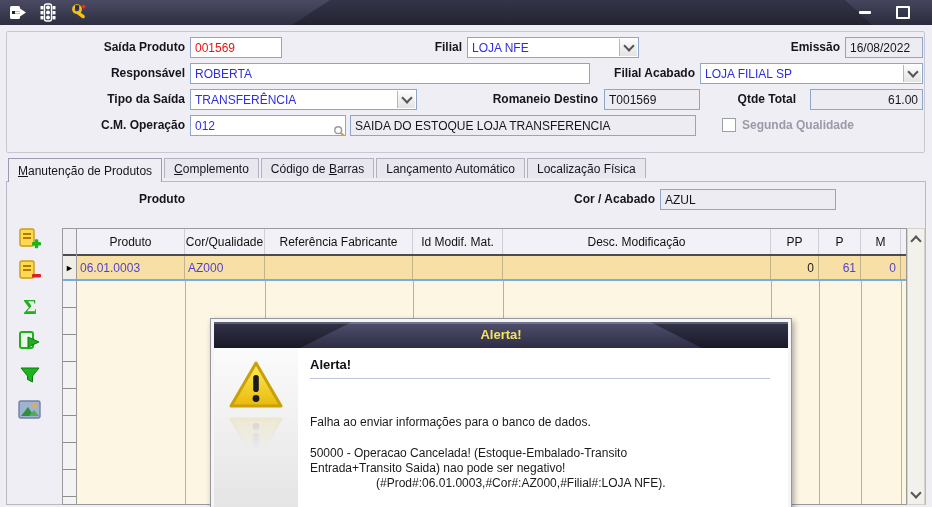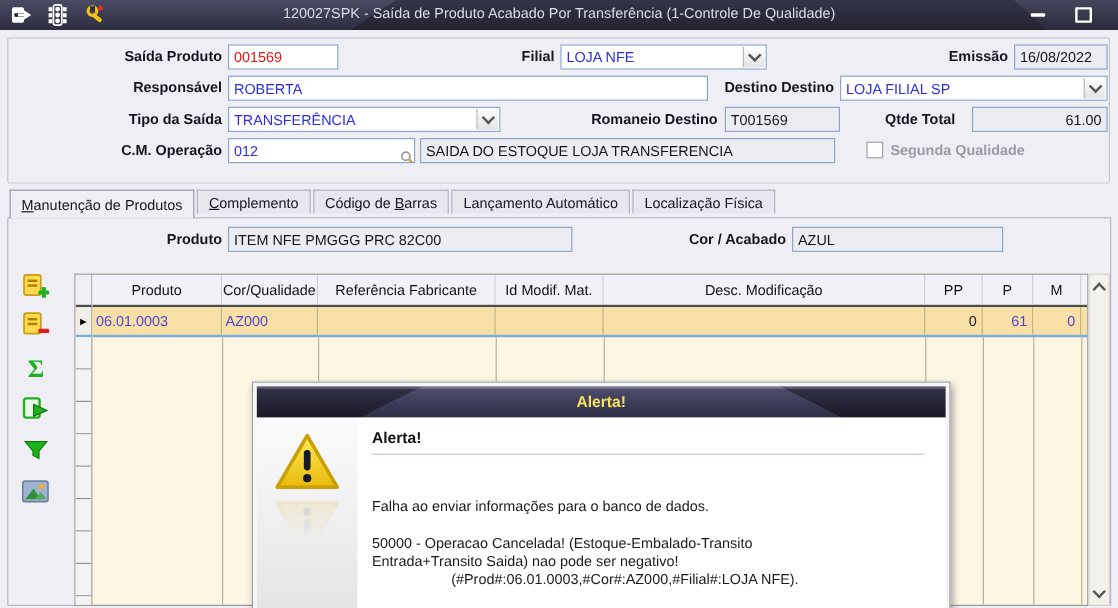--- a/index.html
+++ b/index.html
@@ -127,21 +127,20 @@
       </svg>
     </div>
     <div class="tb-ico" style="left:70px">
       <svg width="20" height="19" viewBox="0 0 20 19">
         <circle cx="7" cy="6.2" r="3.6" fill="none" stroke="#f0c419" stroke-width="2.6"></circle>
         <rect x="5" y="2.2" width="4.2" height="4" fill="#2f2f42"></rect>
         <rect x="8" y="7.5" width="9.5" height="3.4" rx="1.6" transform="rotate(38 8 7.5)" fill="#f0c419"></rect>
         <circle cx="13.6" cy="3.6" r="2.1" fill="#e03020"></circle>
       </svg>
     </div>
-    <span class="ttl">120027SPK - Saída de Produto Acabado Por Transferência (1-Controle De Qualidade)</span>
     <div class="winbtn" style="right:52px">
         <span class="minglyph"></span>
       </div>
     <div class="winbtn" style="right:14px">
         <span class="maxglyph"></span>
       </div>
   </div>
 
   <div class="panel"></div>
 
@@ -152,21 +151,21 @@
     <span class="blue">LOJA NFE</span>
     <span class="combo-btn">
         <span class="chev"></span>
       </span>
   </div>
   <div class="lbl" style="left:735px;top:37px;width:105px">Emissão</div>
   <div class="fld ro" style="left:845px;top:37px;width:78px">16/08/2022</div>
 
   <div class="lbl" style="left:5px;top:63px;width:180px">Responsável</div>
   <div class="fld blue" style="left:190px;top:63px;width:400px">ROBERTA</div>
-  <div class="lbl" style="left:590px;top:63px;width:105px">Destino Destino</div>
+  <div class="lbl" style="left:590px;top:63px;width:105px">Filial Acabado</div>
   <div class="fld combo" style="left:700px;top:63px;width:223px">
     <span class="blue">LOJA FILIAL SP</span>
     <span class="combo-btn">
         <span class="chev"></span>
       </span>
   </div>
 
   <div class="lbl" style="left:5px;top:89px;width:180px">Tipo da Saída</div>
   <div class="fld combo" style="left:190px;top:89px;width:227px">
     <span class="blue">TRANSFERÊNCIA</span>
@@ -194,21 +193,20 @@
   <div class="tabpage"></div>
   <div class="tabs">
     <div class="tab active"><span></span><span class="key">M</span><span>anutenção de Produtos</span></div>
     <div class="tab"><span></span><span class="key">C</span><span>omplemento</span></div>
     <div class="tab"><span>Código de </span><span class="key">B</span><span>arras</span></div>
     <div class="tab"><span></span><span class="key"></span><span>Lançamento Automático</span></div>
     <div class="tab"><span></span><span class="key"></span><span>Localização Física</span></div>
   </div>
 
   <div class="lbl" style="left:100px;top:189px;width:85px;z-index:4">Produto</div>
-  <div class="fld ro" style="left:190px;top:189px;width:287px;z-index:4">ITEM NFE PMGGG PRC 82C00</div>
   <div class="lbl" style="left:550px;top:189px;width:105px;z-index:4">Cor / Acabado</div>
   <div class="fld ro" style="left:660px;top:189px;width:176px;z-index:4">AZUL</div>
 
   <div class="side-ico" style="top:226px">
     <svg width="28" height="28" viewBox="0 0 28 28">
       <rect x="4" y="3" width="14" height="17" rx="2" fill="#ffd94e" stroke="#c99a18" stroke-width="1.4"></rect>
       <rect x="7" y="7" width="8" height="2" fill="#b07c00"></rect>
         <rect x="7" y="11" width="8" height="2" fill="#b07c00"></rect>
       <rect x="16" y="16" width="9" height="3.4" rx="1" fill="#1db31d"></rect>
         <rect x="18.8" y="13.2" width="3.4" height="9" rx="1" fill="#1db31d"></rect>

